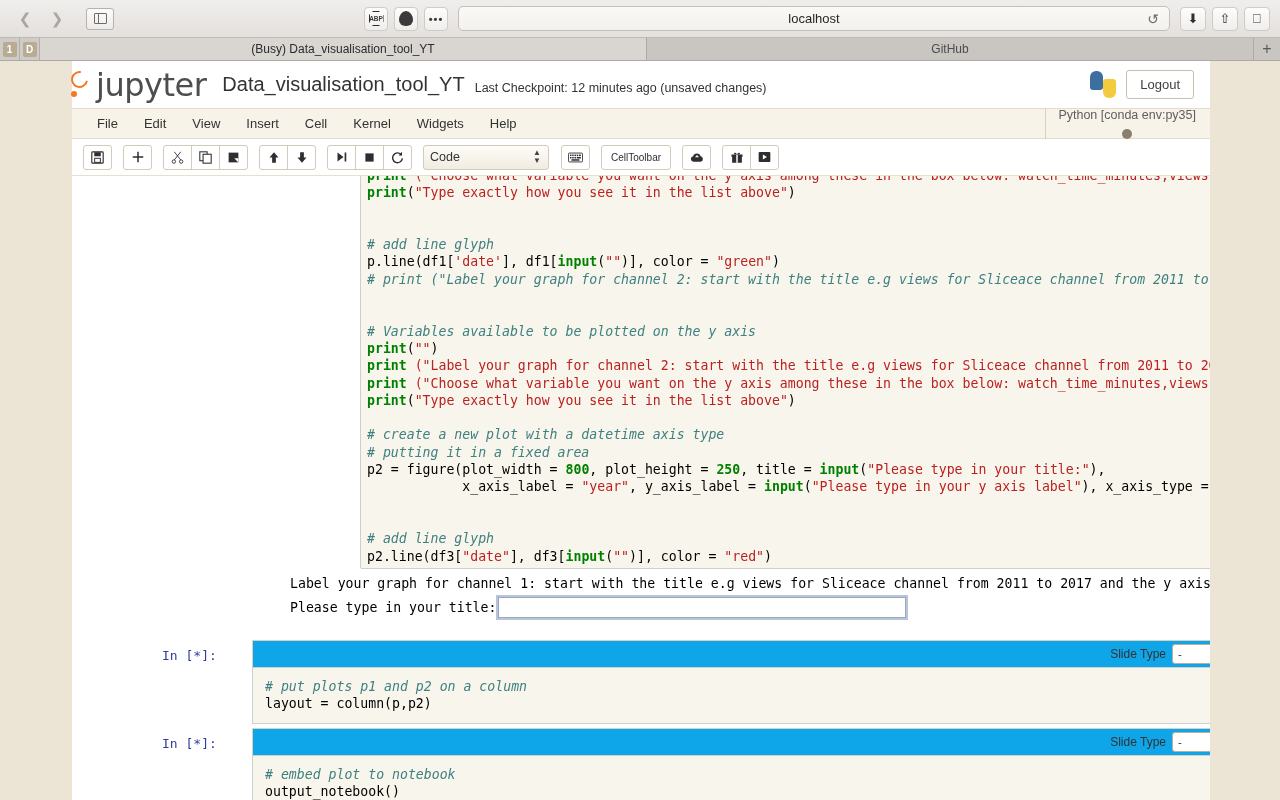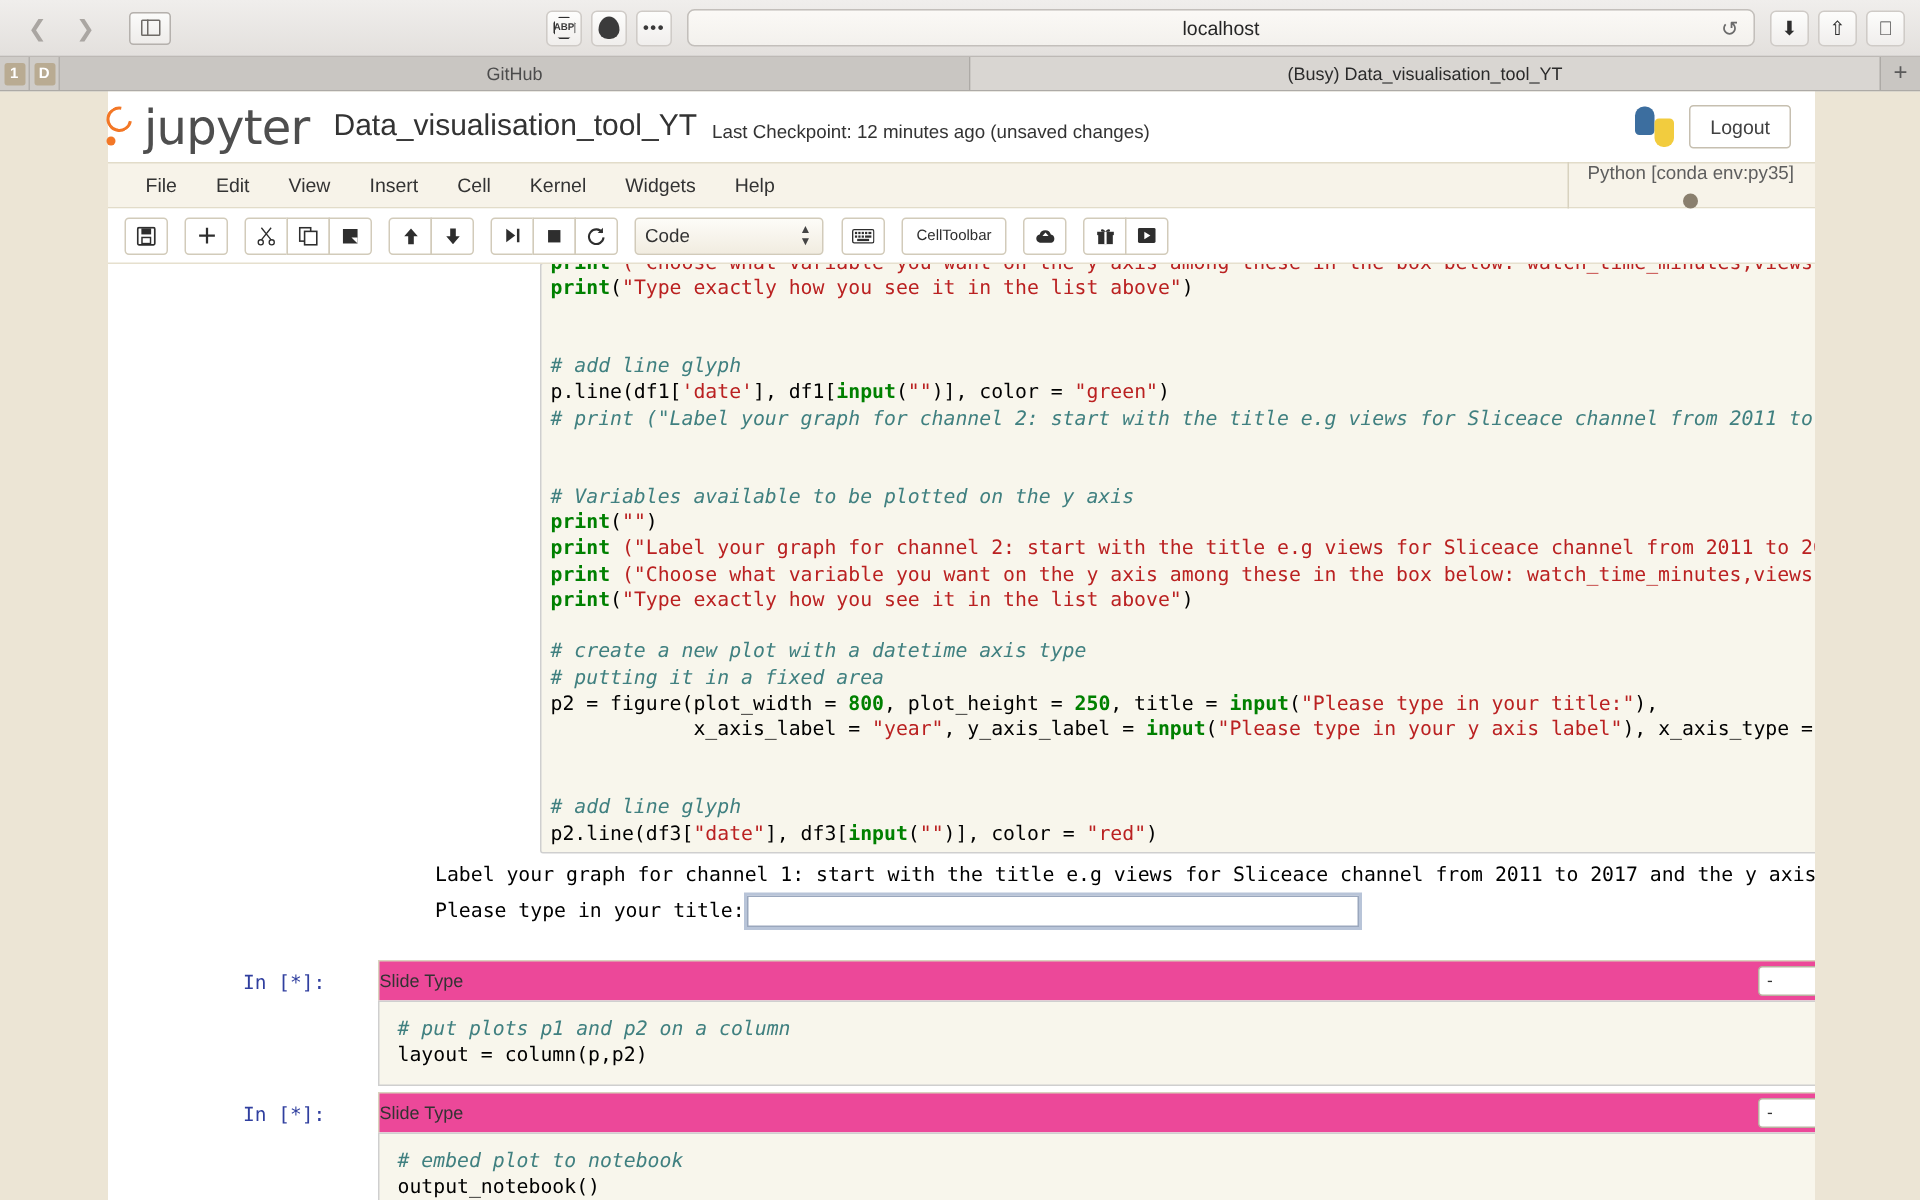--- a/index.html
+++ b/index.html
@@ -271,24 +271,24 @@
   .cell-block .cprompt {
     position: absolute; left: 90px; top: 8px;
     font-family: "DejaVu Sans Mono", monospace;
     font-size: 13px; color: #303F9F;
   }
   .cell-wrap {
     position: absolute; left: 180px; width: 1009px;
   }
   .cell-toolbar-bar {
     height: 27px;
-    background: #ec4899;
+    background: #0ea5e9;
     border: 1px solid #d9d2be;
     border-bottom: none;
-    display: flex; align-items: center; justify-content: space-between;
+    display: flex; align-items: center; justify-content: flex-end;
     padding-right: 6px; gap: 6px;
   }
   .ct-label { font-size: 12px; color: #333; }
   .ct-select {
     width: 82px; height: 20px;
     border: 1px solid #b9b1a0; border-radius: 3px;
     background: #fff;
     font-size: 11.5px; color: #333;
     display: flex; align-items: center;
     padding: 0 5px; position: relative;
@@ -335,25 +335,25 @@
   </div>
 </div>
 
 <div id="tab-bar">
   <div class="minitab">
     <span>1</span>
   </div>
   <div class="minitab">
     <span>D</span>
   </div>
+  <div class="btab active">
+    <span>(Busy) Data_visualisation_tool_YT</span>
+  </div>
   <div class="btab">
     <span>GitHub</span>
-  </div>
-  <div class="btab active">
-    <span>(Busy) Data_visualisation_tool_YT</span>
   </div>
   <div id="newtab">+</div>
 </div>
 
 <div id="page">
   <div id="notebook-frame">
 
     <div id="jp-header">
       <div id="logo">
         <div class="logo-mark">

